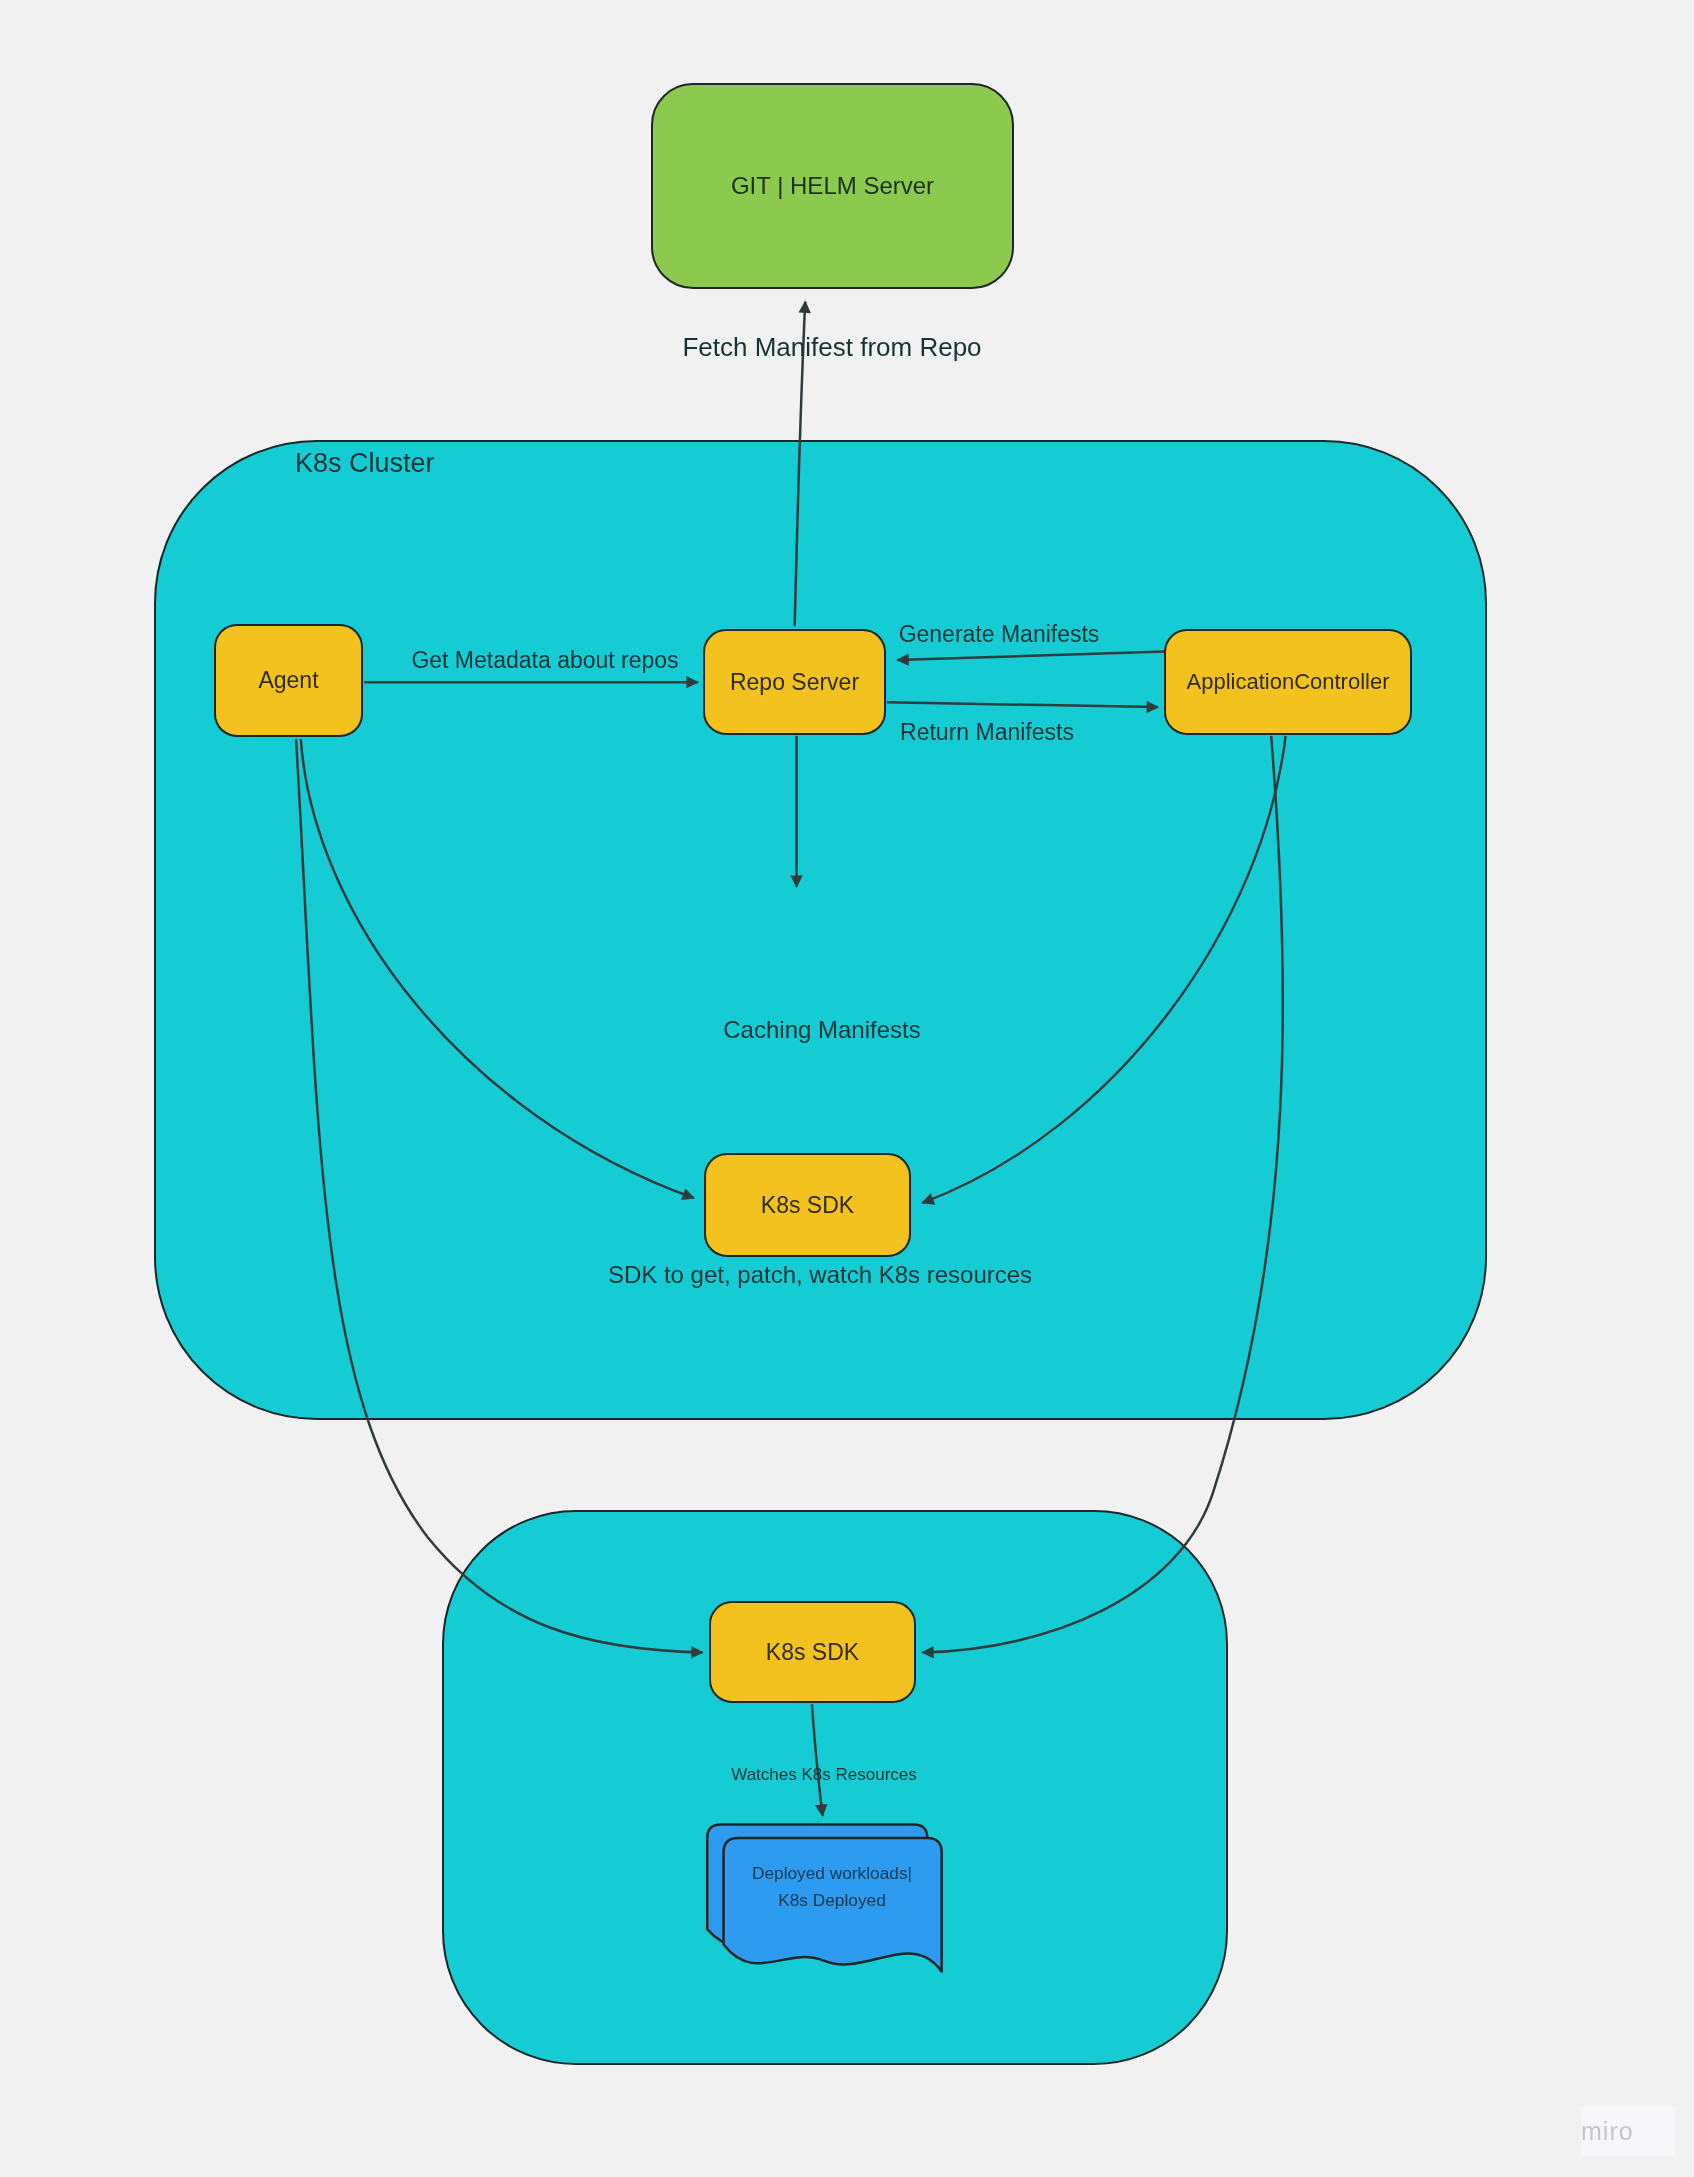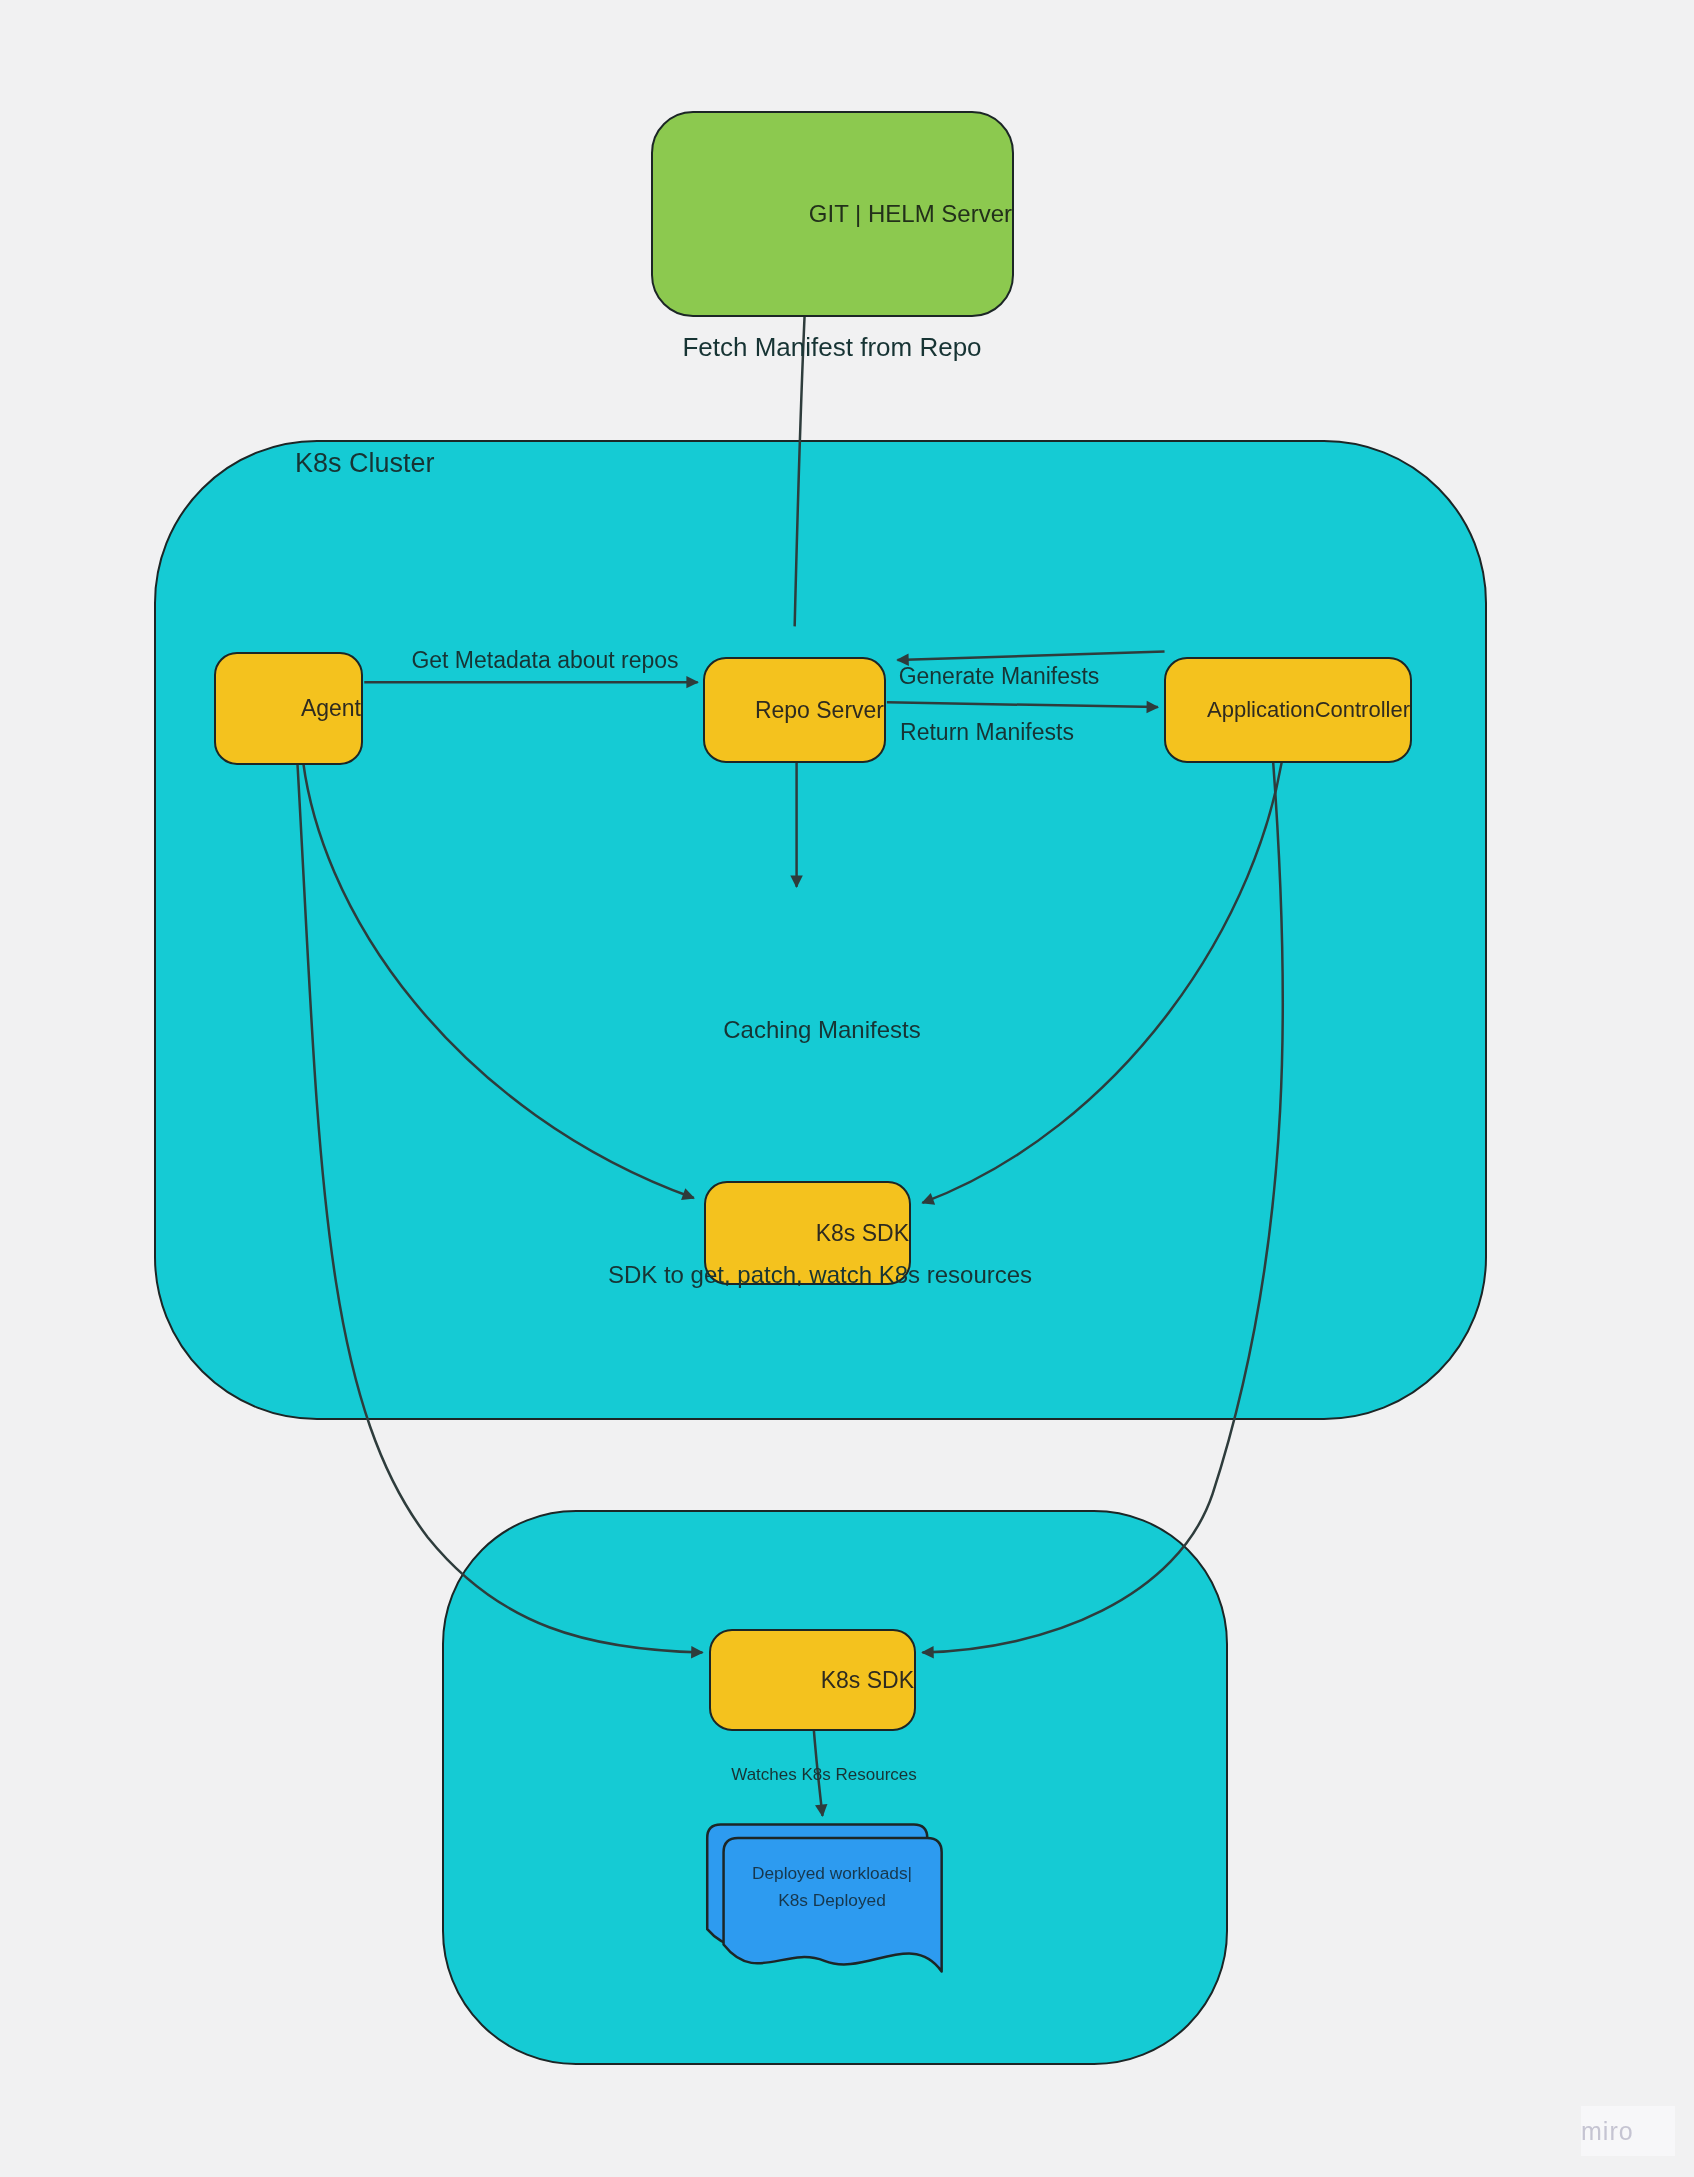--- a/index.html
+++ b/index.html
@@ -2,24 +2,24 @@
 <html style="--canvas-bg: #f1f1f2; --cluster-fill: #15cbd4; --node-fill: #f4c21e; --git-fill: #8cc94f; --doc-fill: #2d9bf0; --stroke: #1c2626; --edge: #2e3c3c; --ink: #173434; --watermark-bg: #f7f7f9; --watermark-ink: #c5c4d2;"><head>
 <meta charset="utf-8">
 <style>
   html,body{margin:0;padding:0;}
   body{font-family:"Liberation Sans",sans-serif;}
   #canvas{position:relative;width:1695px;height:2178px;background:var(--canvas-bg,#f1f1f2);overflow:hidden;}
 
   .cluster{position:absolute;background:var(--cluster-fill,#15cbd4);border:2.9px solid var(--stroke,#1c2626);box-sizing:border-box;}
   .cluster-label{position:absolute;color:var(--ink,#1e3232);font-size:27px;white-space:nowrap;}
 
-  .node{position:absolute;display:flex;align-items:center;justify-content:flex-end;
+  .node{position:absolute;display:flex;align-items:center;justify-content:center;
         background:var(--node-fill,#f5c31d);border:2.9px solid var(--stroke,#1c2626);
         border-radius:23px;box-sizing:border-box;color:#2e2b20;font-size:23px;
-        text-align:center;white-space:nowrap;margin-top:28px;}
+        text-align:center;white-space:nowrap;}
   .node.git{background:var(--git-fill,#8cc94f);border-radius:42px;color:#22301a;font-size:24px;}
 
   .flow-label{position:absolute;transform:translate(-50%,-50%);color:var(--ink,#1e3232);
         font-size:23px;white-space:nowrap;}
   .flow-label.big{font-size:26px;}
 
   svg.wires{position:absolute;left:0;top:0;pointer-events:none;}
   svg.wires path.edge{fill:none;stroke:var(--edge,#2e3c3c);stroke-width:2.6px;pointer-events:stroke;}
   svg.wires .arrowhead{fill:var(--edge,#2e3c3c);}
   svg.wires path.doc{fill:var(--doc-fill,#2d9bf0);stroke:var(--stroke,#1c2626);stroke-width:2.6px;stroke-linejoin:round;pointer-events:auto;}
@@ -79,21 +79,21 @@
   </div>
   <div class="node" style="left:704px;top:1153px;width:207px;height:104px;">
     <span>K8s SDK</span>
   </div>
   <div class="node" style="left:709px;top:1601px;width:207px;height:102px;">
     <span>K8s SDK</span>
   </div>
 
   <div class="flow-label big" style="left:832px;top:347px;">Fetch Manifest from Repo</div>
   <div class="flow-label" style="left:545px;top:660px;">Get Metadata about repos</div>
-  <div class="flow-label" style="left:999px;top:634px;margin-top:42px;">Generate Manifests</div>
+  <div class="flow-label" style="left:999px;top:634px;">Generate Manifests</div>
   <div class="flow-label" style="left:987px;top:732px;text-align:right;">Return Manifests</div>
   <div class="flow-label" style="left:822px;top:1030px;font-size:24px;">Caching Manifests</div>
   <div class="flow-label" style="left:820px;top:1275px;font-size:24px;">SDK to get, patch, watch K8s resources</div>
   <div class="flow-label" style="left:824px;top:1775px;font-size:17px;">Watches K8s Resources</div>
 
   <div class="doc-text">
     <div>Deployed workloads|</div>
     <div>K8s Deployed</div>
   </div>
 

